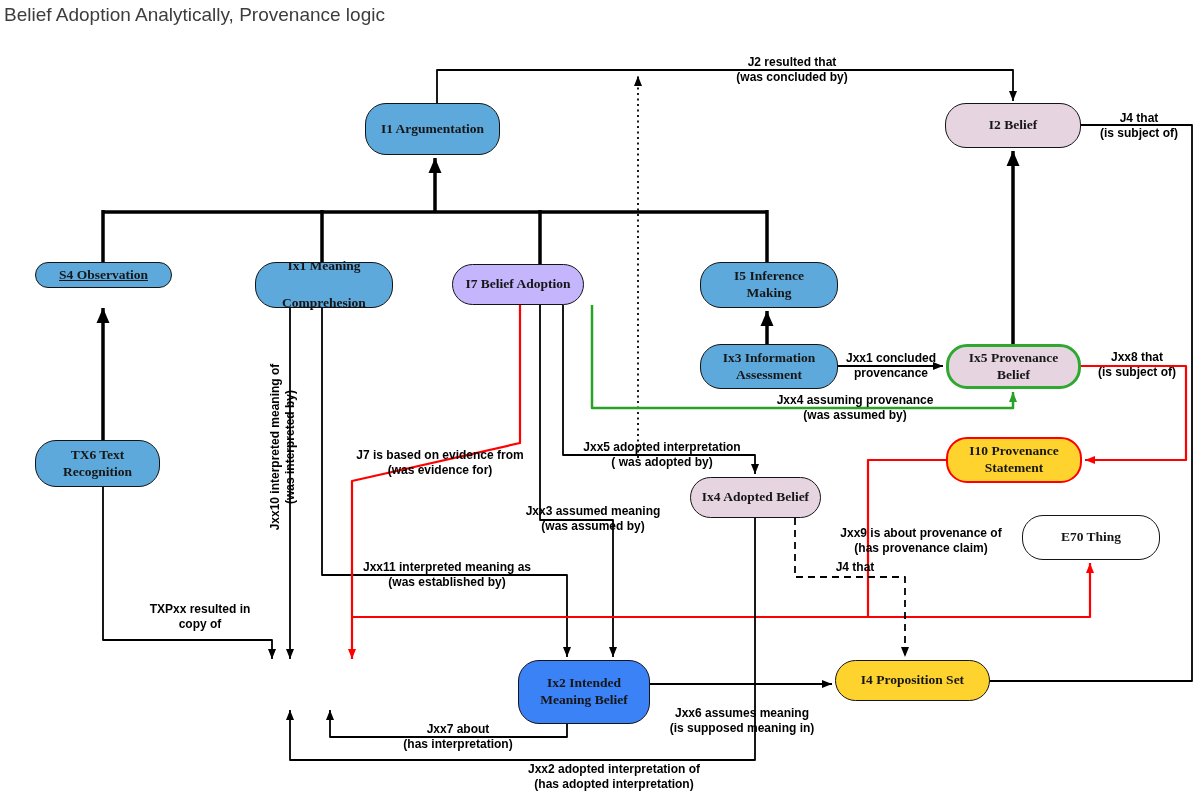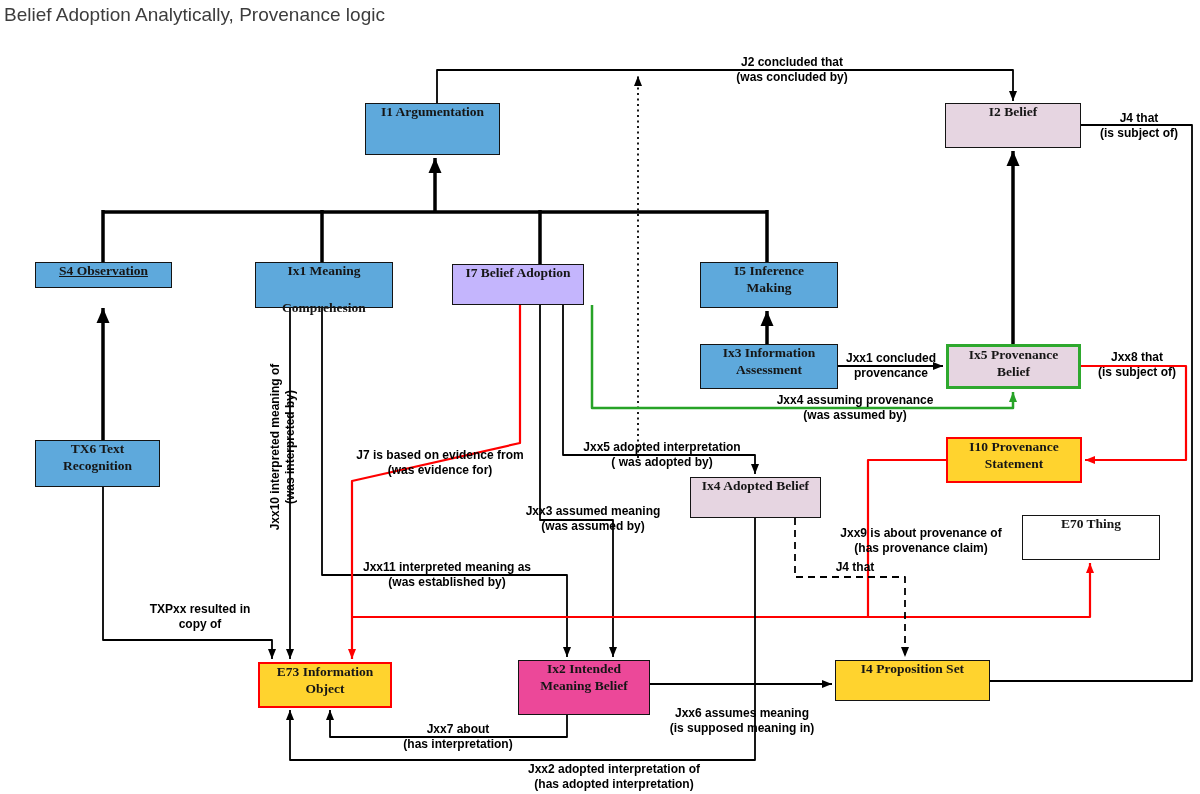--- a/index.html
+++ b/index.html
@@ -8,23 +8,23 @@
     font-family:"Liberation Sans", sans-serif; overflow:hidden;
   }
   .title {
     position:absolute; left:4px; top:4px; font-size:19px; color:#3d3d3d;
     font-family:"Liberation Sans", sans-serif;
   }
   svg.edges { position:absolute; left:0; top:0; }
   .layer { position:absolute; left:0; top:0; width:100%; height:100%; pointer-events:none; }
   .node {
     position:absolute; box-sizing:border-box;
-    display:flex; flex-direction:column; align-items:center; justify-content:flex-start;
+    display:flex; flex-direction:column; align-items:center; justify-content:center;
     text-align:center; font-family:"Liberation Serif", serif; font-weight:bold;
-    font-size:13.5px; line-height:1.25; color:#161616;
+    font-size:13.5px; line-height:1.25; color:#161616;border-radius:21px;
   }
   .edge-label {
     position:absolute; transform:translateX(-50%); text-align:center;
     font-size:12px; font-weight:bold; color:#000; line-height:15px; white-space:nowrap;
   }
   .edge-label.rotated { transform:translate(-50%,-50%) rotate(-90deg); }
 </style>
 </head>
 <body>
 
@@ -116,35 +116,31 @@
       <div class="node" style="left: 946px; top: 437px; width: 136px; height: 46px; background: rgb(255, 211, 46); border: 2.5px solid rgb(255, 0, 0);">
         <div>I10 Provenance</div>
         <div>Statement</div>
       </div>
       <div class="node" style="left: 690px; top: 477px; width: 131px; height: 41px; background: rgb(230, 213, 225); border: 1.6px solid rgb(20, 20, 20);">
         <div>Ix4 Adopted Belief</div>
       </div>
       <div class="node" style="left: 1022px; top: 515px; width: 138px; height: 45px; background: rgb(255, 255, 255); border: 1.6px solid rgb(20, 20, 20);">
         <div>E70 Thing</div>
       </div>
-      <div class="node" style="left: 258px; top: 662px; width: 134px; height: 46px; background: rgb(255, 211, 46); border: 2.5px solid rgb(255, 0, 0);">
-        <div>E73 Information</div>
-        <div>Object</div>
-      </div>
-      <div class="node" style="left: 518px; top: 660px; width: 132px; height: 55px; background: #ec4899; border: 1.6px solid rgb(20, 20, 20);">
+      <div class="node" style="left: 518px; top: 660px; width: 132px; height: 64px; background: #3b82f6; border: 1.6px solid rgb(20, 20, 20);">
         <div>Ix2 Intended</div>
         <div>Meaning Belief</div>
       </div>
       <div class="node" style="left: 835px; top: 660px; width: 155px; height: 41px; background: rgb(255, 211, 46); border: 1.6px solid rgb(20, 20, 20);">
         <div>I4 Proposition Set</div>
       </div>
     </div>
   <div class="layer" id="labels-layer">
       <div class="edge-label" style="left: 792px; top: 55px;">
-        <div>J2 concluded that</div>
+        <div>J2 resulted that</div>
         <div>(was concluded by)</div>
       </div>
       <div class="edge-label" style="left: 1139px; top: 111px;">
         <div>J4 that</div>
         <div>(is subject of)</div>
       </div>
       <div class="edge-label" style="left: 1137px; top: 350px;">
         <div>Jxx8 that</div>
         <div>(is subject of)</div>
       </div>

